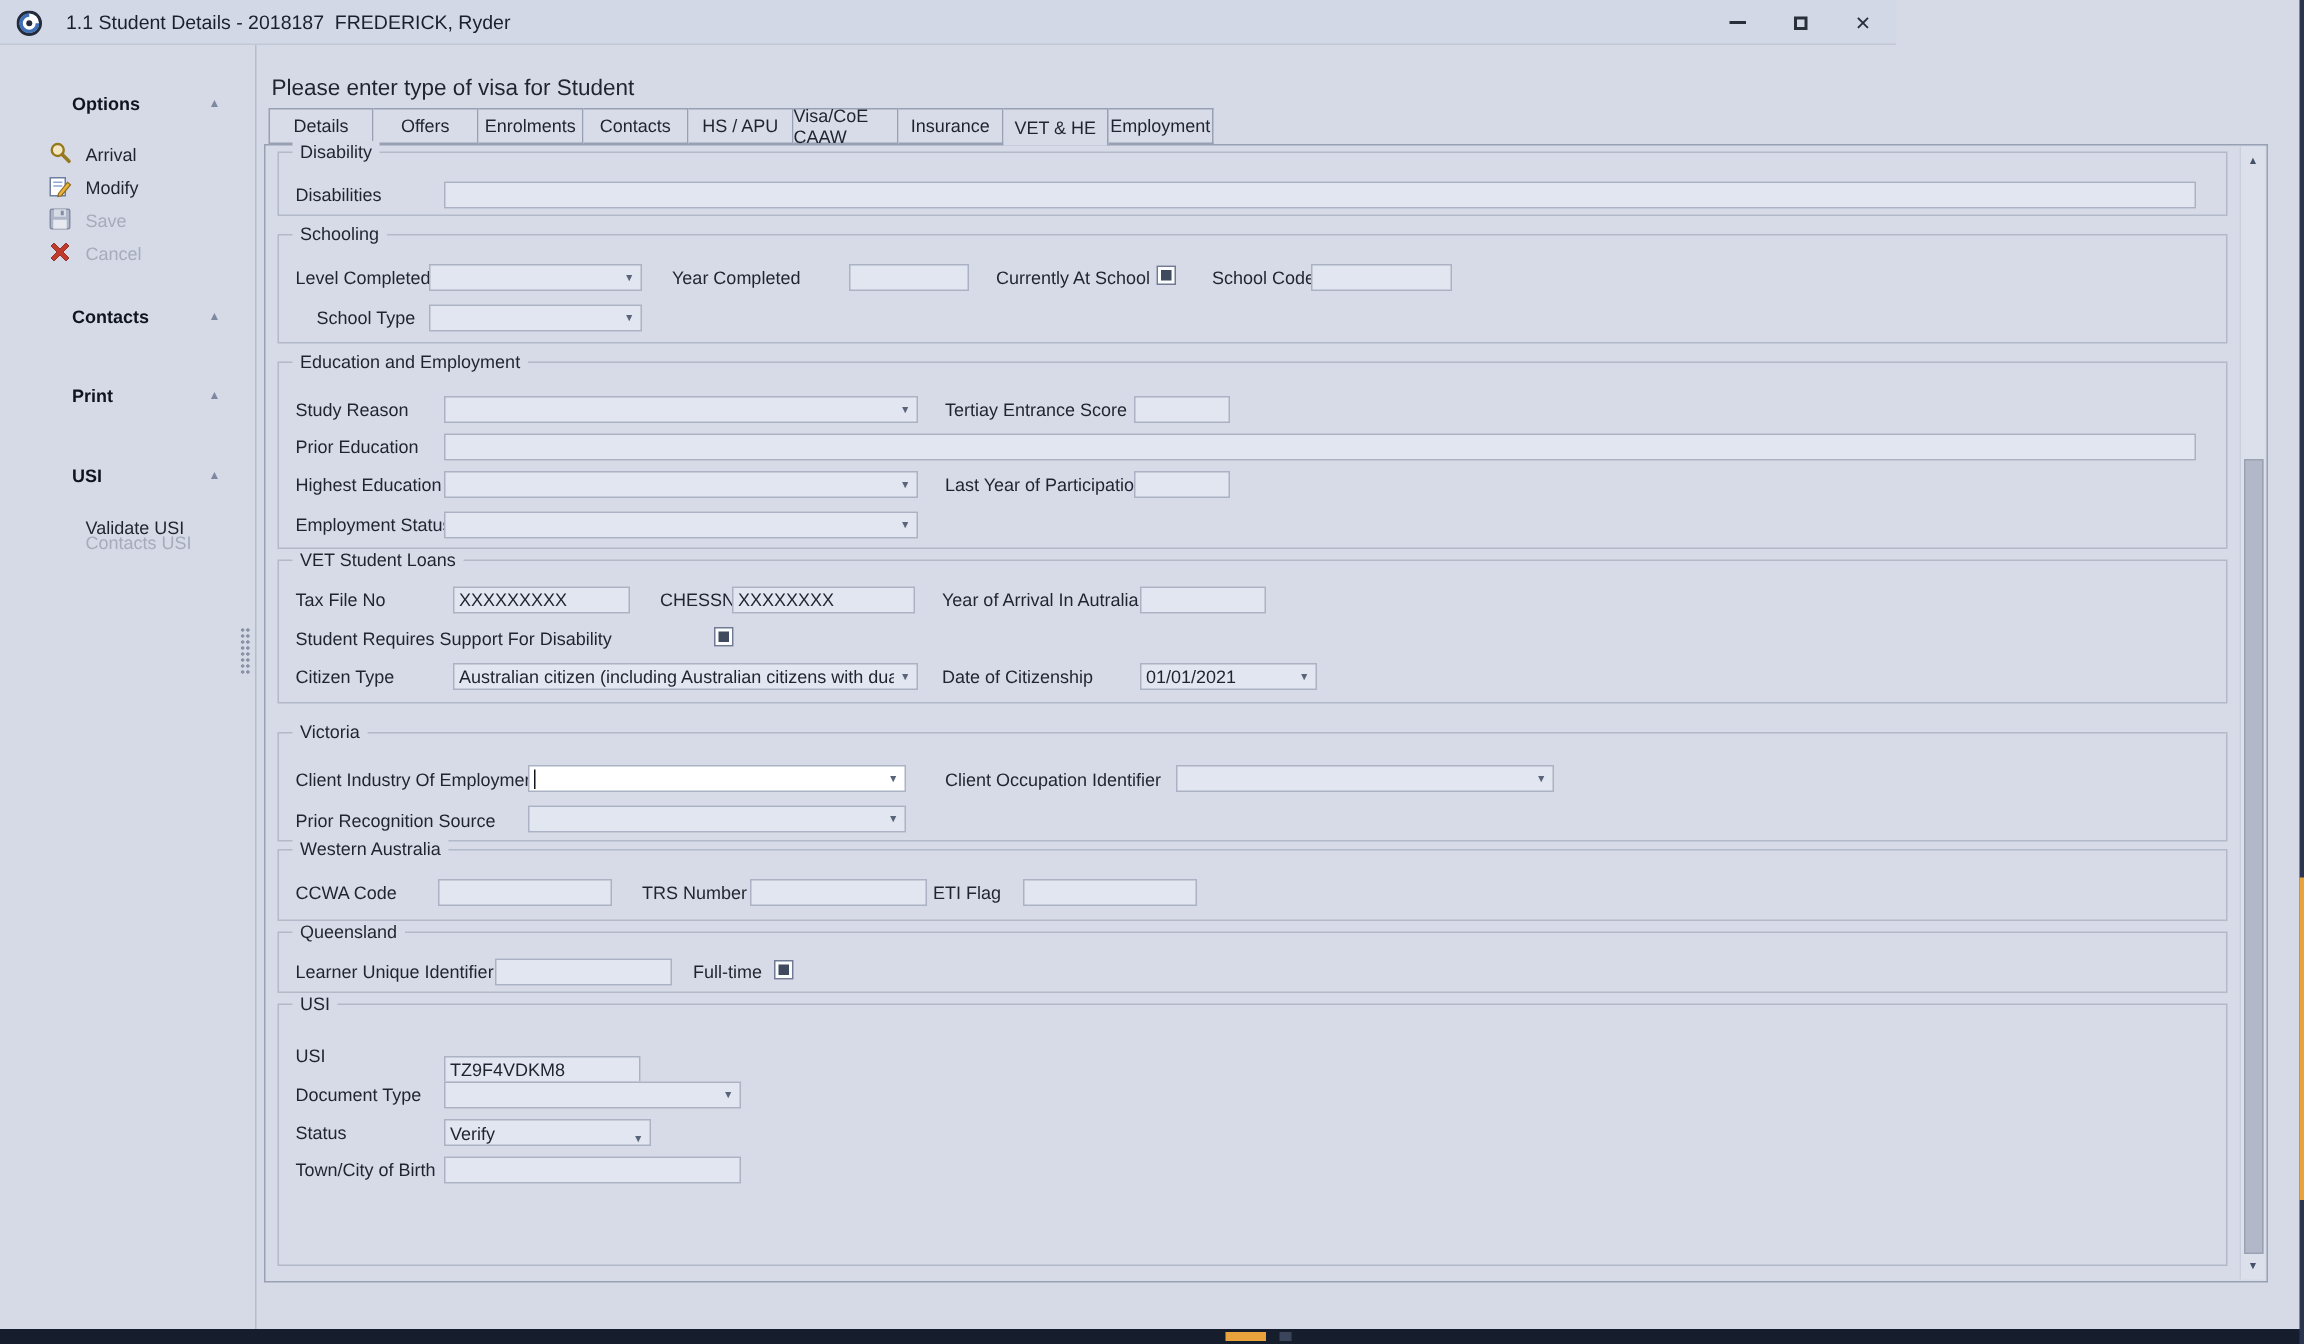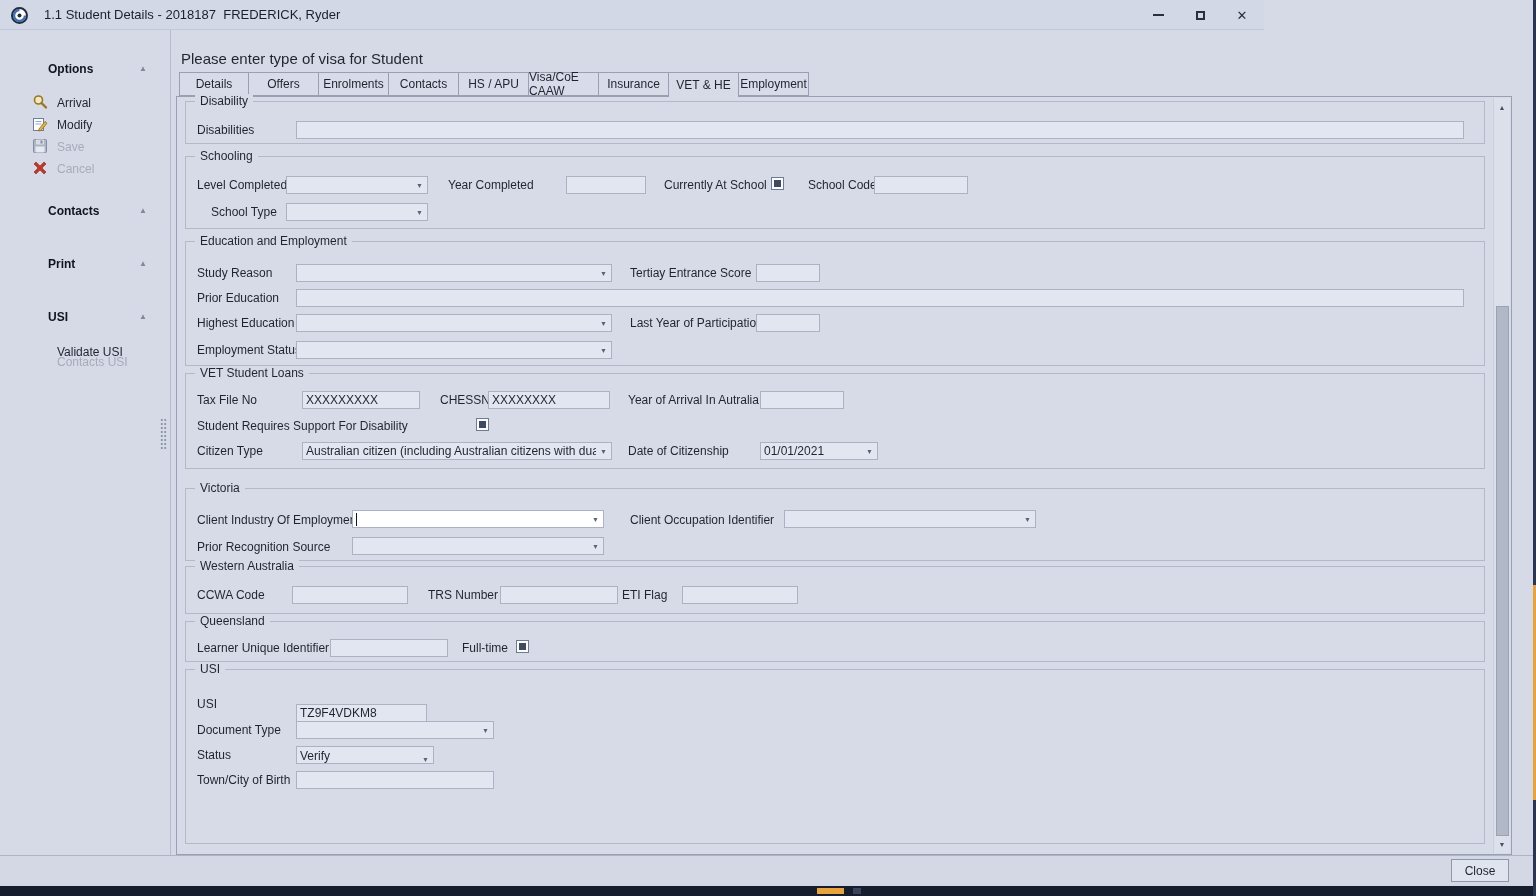--- a/index.html
+++ b/index.html
@@ -289,23 +289,20 @@
       </div>
 
       <div class="vscroll">
         <div class="vs-btn vs-up">▲</div>
         <div class="vs-thumb"></div>
         <div class="vs-btn vs-down">▼</div>
       </div>
     </div>
   </div>
 
-  <div class="footer">
-    <button class="close-btn">Close</button>
-  </div>
 
   <div class="taskbar">
     <div class="tb-orange"></div>
     <div class="tb-icon"></div>
   </div>
   <div class="right-edge">
     <div class="right-orange"></div>
   </div>
 
 </div>

